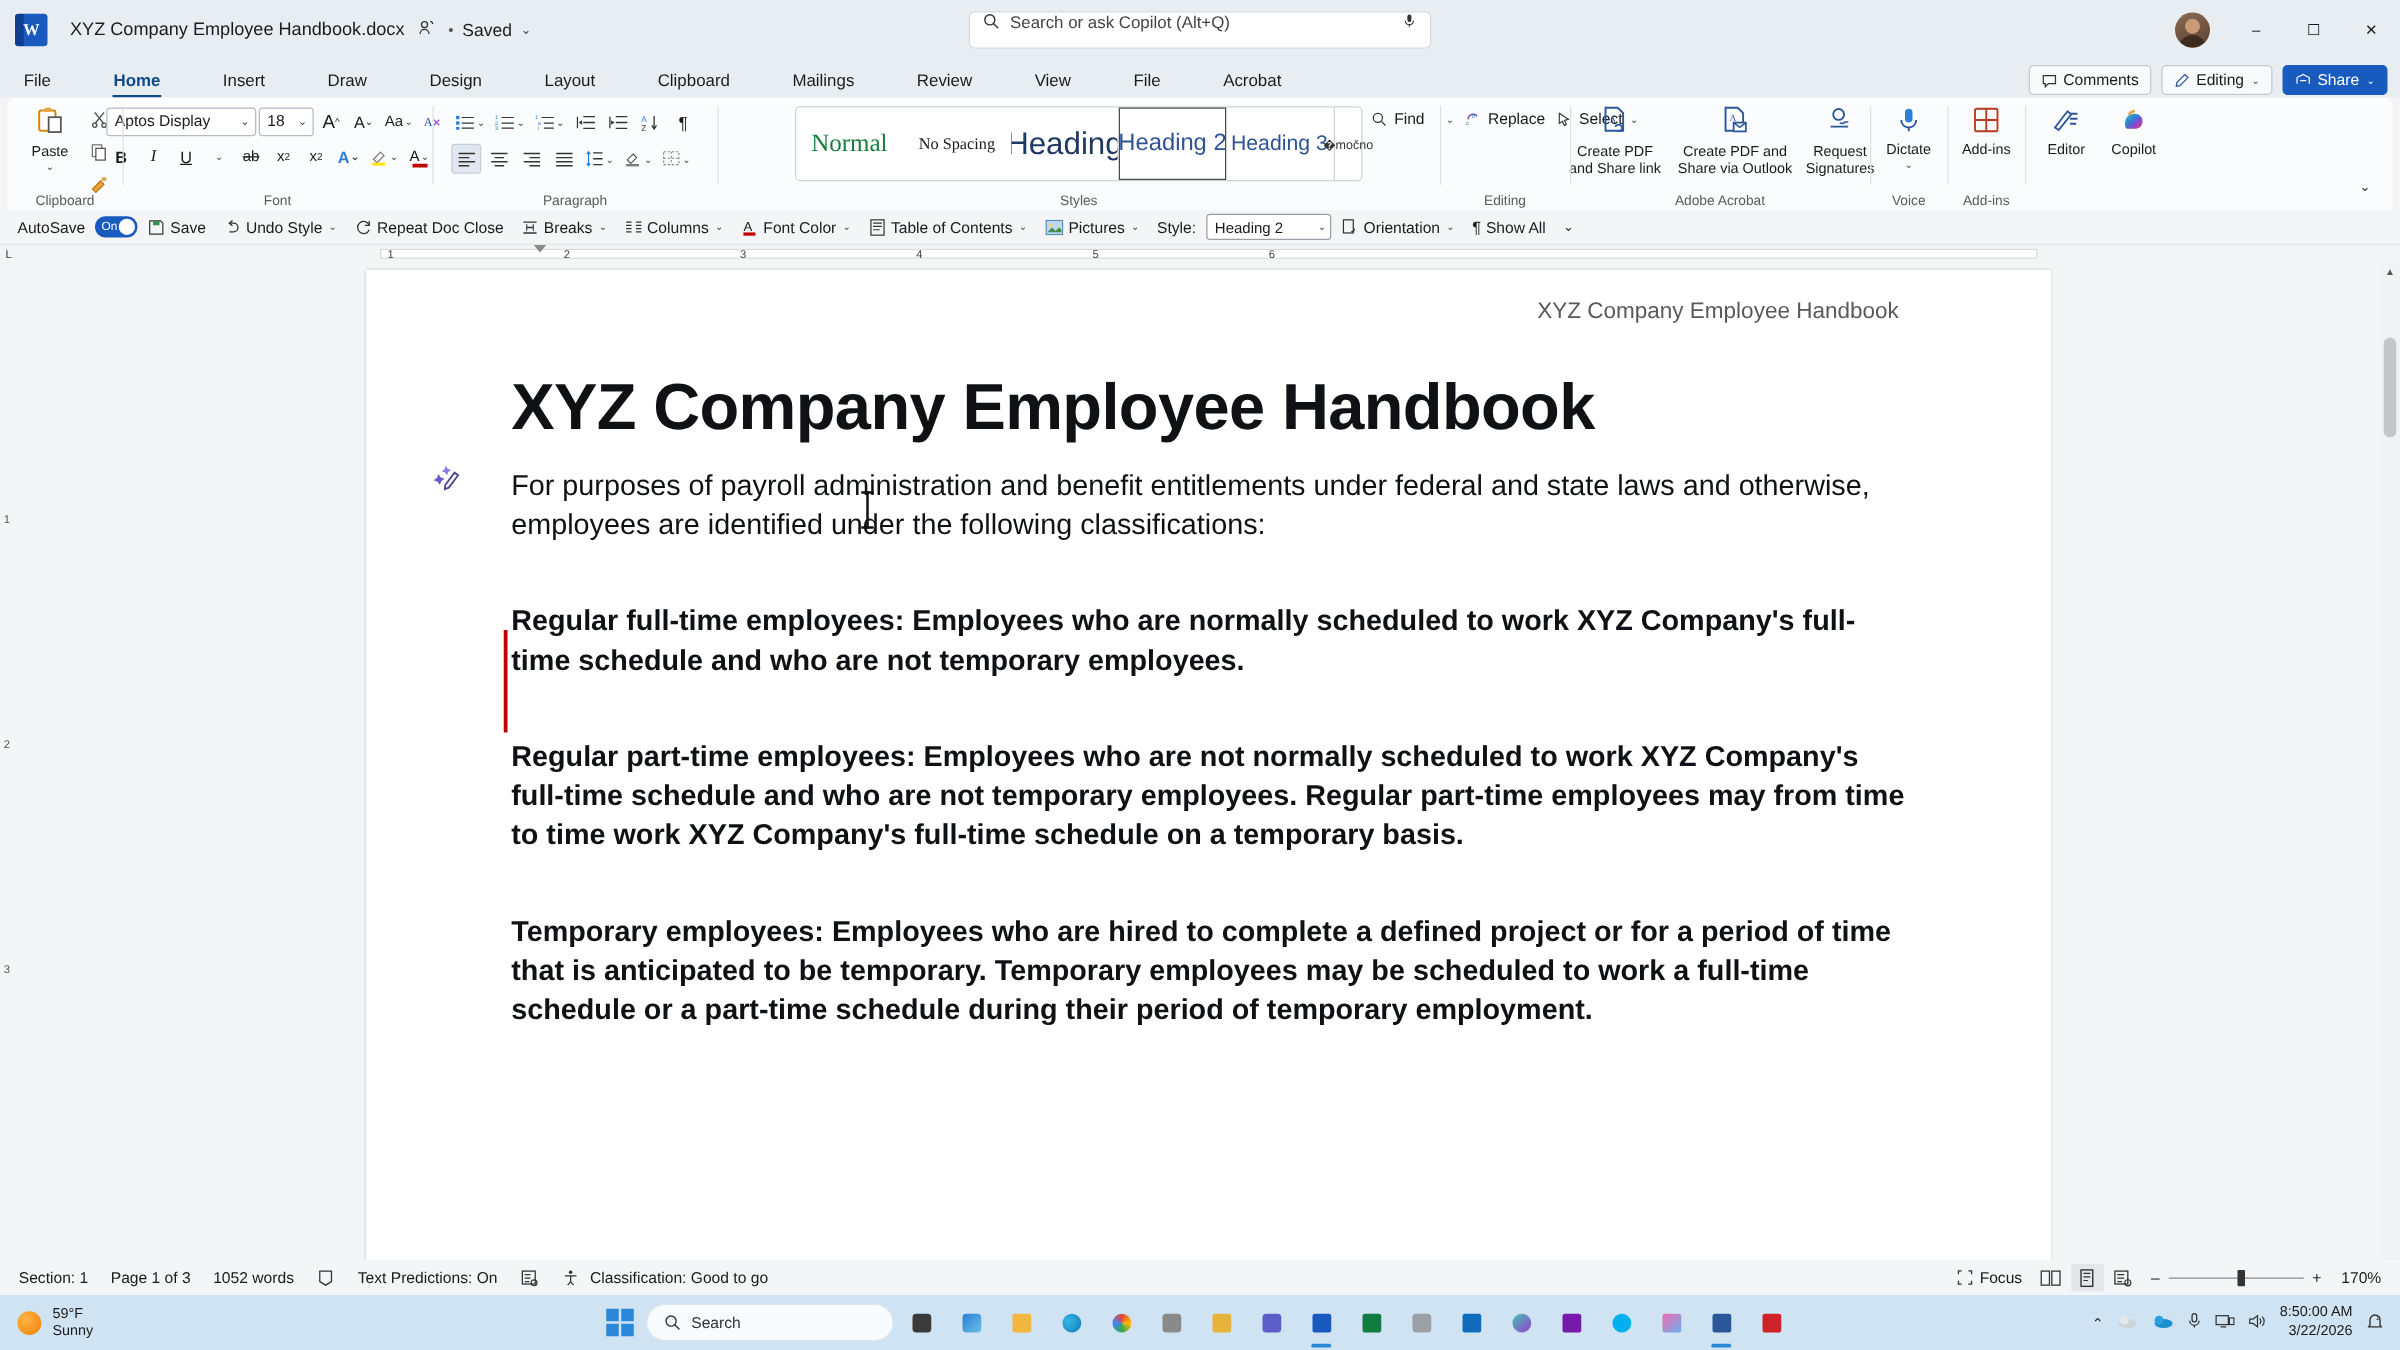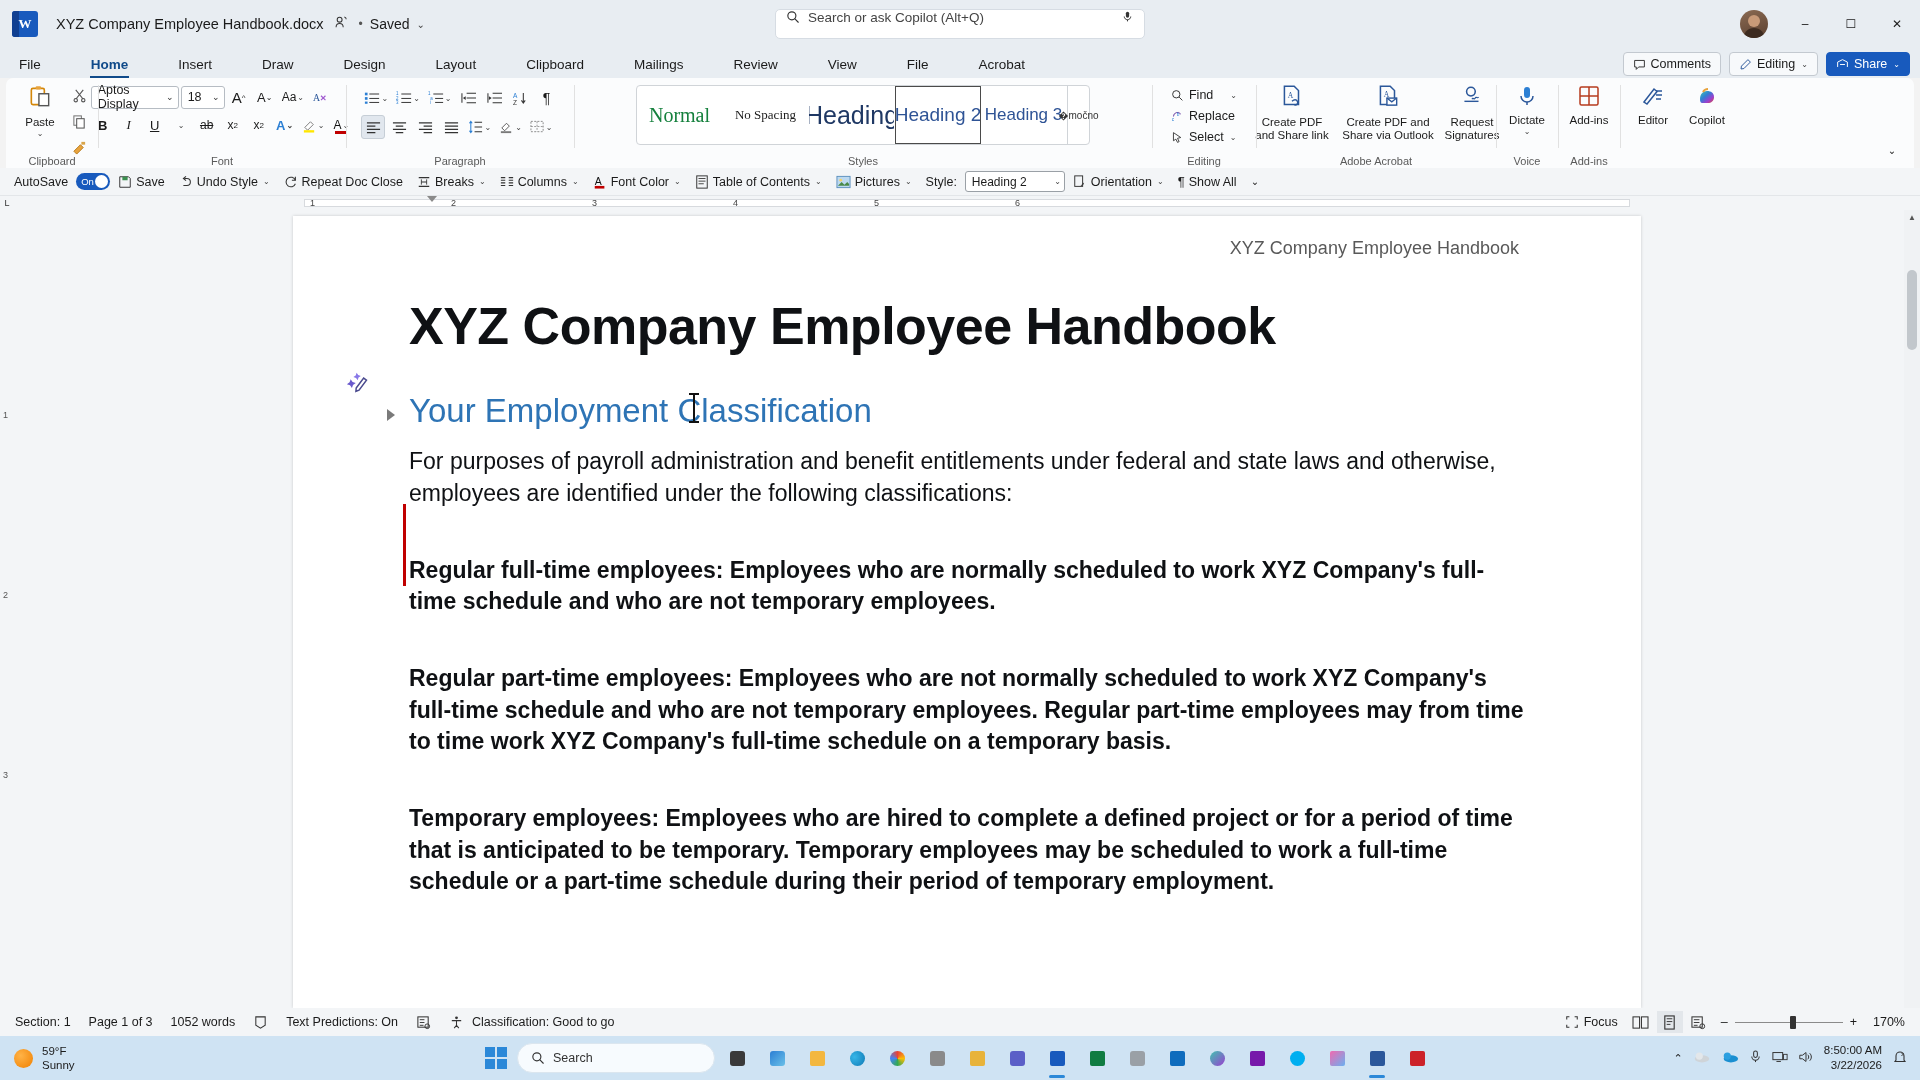--- a/index.html
+++ b/index.html
@@ -130,21 +130,21 @@
   .s-normal { font-family:"Liberation Serif", serif; font-size: 20px; color:#15803d; }
   .s-nospace { font-family:"Liberation Serif", serif; font-size: 13px; color:#1b1b1b; }
   .s-h1 { font-size: 25px; color:#1f3864; }
   .s-h2 { font-size: 19px; color:#2e5395; }
   .s-h3 { font-size: 17px; color:#2e5395; }
   .galmore {
     width: 22px; border-left: 1px solid #d0d4d8; display:flex; align-items:center; justify-content:center;
     font-size: 10px; color:#333;
   }
 
-  .editcol { display: flex; flex-direction: column; padding-top: 4px; gap: 1px; }
+  .editcol { display: flex; flex-direction: row; padding-top: 4px; gap: 1px; }
   .editrow { display: flex; align-items: center; gap: 5px; font-size: 12.5px; color:#1b1b1b; height: 20px; padding: 0 4px;}
 
   
   .qat {
     height: 28px; background: #f3f5f7; display: flex; align-items: center; flex: 0 0 28px;
     font-size: 12.5px; color: #1b1b1b; padding-left: 8px; gap: 2px;
     border-bottom: 1px solid #e3e6e9;
   }
   .qitem { display: flex; align-items: center; gap: 4px; padding: 0 6px; height: 24px; border-radius: 3px; white-space: nowrap;}
   .toggle {
@@ -384,21 +384,21 @@
               </svg>
           </div>
         </div>
       </div>
       <div class="rgroup-label">Clipboard</div>
     </div>
 
     <div class="rgroup" style="width:248px">
       <div class="rgroup-body" style="flex-direction:column; align-items:flex-start; padding-top:4px;">
         <div class="smallrow">
-          <div class="combo" style="width:88px">
+          <div class="combo" style="width:120px">
             <span>Aptos Display</span>
             <span class="cv">⌄</span>
           </div>
           <div class="combo" style="width:44px">
             <span>18</span>
             <span class="cv">⌄</span>
           </div>
           <div class="sbtn" style="font-size:15px">A<sup style="font-size:8px">^</sup></div>
           <div class="sbtn" style="font-size:13px">A<sup style="font-size:8px">⌄</sup></div>
           <div class="sbtn" style="font-size:12px">Aa<span class="caret">⌄</span></div>
@@ -812,24 +812,20 @@
           <svg width="30" height="30" viewBox="0 0 24 24">
               <path d="M5 12l2.4-1.2L8.6 8.4 9.8 10.8 12.2 12l-2.4 1.2L8.6 15.6 7.4 13.2z" fill="#6a5acd"></path>
               <path d="M14 4l1 2 2 1-2 1-1 2-1-2-2-1 2-1z" fill="#8878e8"></path>
               <path d="M12 16l7-7 2 2-7 7-2.6.6z" fill="none" stroke="#4b4b8f" stroke-width="1.2"></path>
             </svg>
         </div>
 
         <div class="caret-bar"></div>
         <div class="doc-h1">XYZ Company Employee Handbook</div>
 
-        <div class="doc-h2">
-          <span class="collapse-tri"></span>
-          <span>Your Employment Classification</span>
-        </div>
         <div class="text-cursor"></div>
 
         <div class="doc-p">For purposes of payroll administration and benefit entitlements under federal and state laws and otherwise, employees are identified under the following classifications:</div>
         <div class="doc-p b">Regular full-time employees: Employees who are normally scheduled to work XYZ Company's full-time schedule and who are not temporary employees.</div>
         <div class="doc-p b">Regular part-time employees: Employees who are not normally scheduled to work XYZ Company's full-time schedule and who are not temporary employees. Regular part-time employees may from time to time work XYZ Company's full-time schedule on a temporary basis.</div>
         <div class="doc-p b">Temporary employees: Employees who are hired to complete a defined project or for a period of time that is anticipated to be temporary. Temporary employees may be scheduled to work a full-time schedule or a part-time schedule during their period of temporary employment.</div>
       </div>
 
       <div class="scrollbar">
         <div class="sb-arrow">▲</div>

